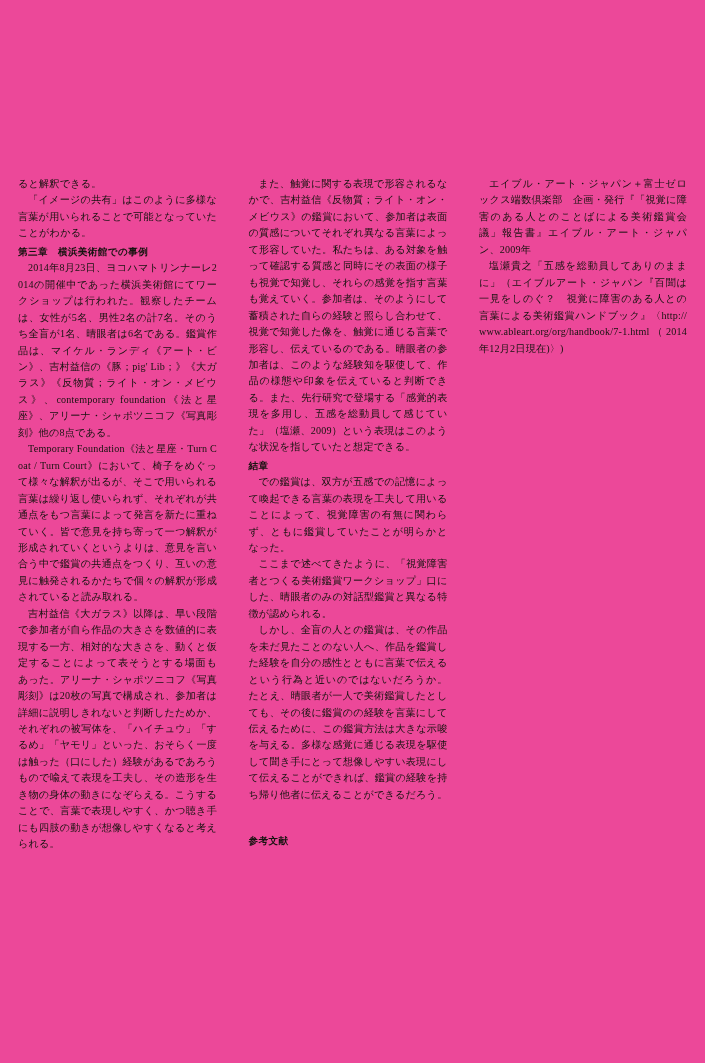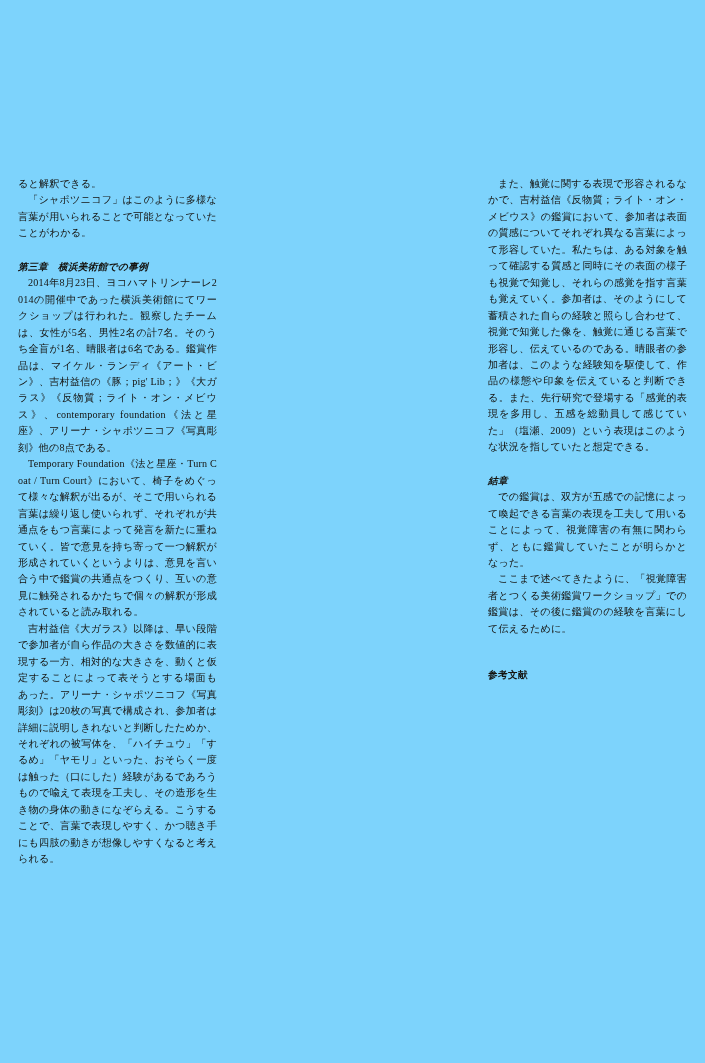--- a/index.html
+++ b/index.html
@@ -14,21 +14,21 @@
     color: #15130f;
     overflow: hidden;
     position: relative;
   }
 
   .page {
     position: absolute;
     left: 0; top: 0;
     width: 705px;
     height: 1063px;
-    background: #7dd3fc;
+    background: #ec4899;
   }
 
   .columns {
     position: absolute;
     left: 18px;
     top: 176px;
     width: 669px;
     height: 830px;
     display: flex;
     flex-direction: row;
@@ -57,41 +57,46 @@
   .heading {
     margin: 0;
     font-weight: bold;
     text-indent: 0;
     letter-spacing: 0.04em;
     font-family: "DejaVu Sans", "Liberation Sans", sans-serif;
     font-size: 9.6px;
     line-height: 16.45px;
   }
 
-  .gap-before { margin-top: 17px; font-style: italic; }
+  .gap-before { margin-top: 2px; }
   .gap-before-xl { margin-top: 30px; }
 </style>
 </head>
 <body>
 
 <div class="page">
   <div class="columns">
 
     <div class="col col-1">
       <p class="para noindent">ると解釈できる。</p>
-      <p class="para">「シャポツニコフ」はこのように多様な言葉が用いられることで可能となっていたことがわかる。</p>
+      <p class="para">「イメージの共有」はこのように多様な言葉が用いられることで可能となっていたことがわかる。</p>
       <p class="heading gap-before">第三章　横浜美術館での事例</p>
       <p class="para">2014年8月23日、ヨコハマトリンナーレ2014の開催中であった横浜美術館にてワークショップは行われた。観察したチームは、女性が5名、男性2名の計7名。そのうち全盲が1名、晴眼者は6名である。鑑賞作品は、マイケル・ランディ《アート・ビン》、吉村益信の《豚；pig' Lib；》《大ガラス》《反物質；ライト・オン・メビウス》、contemporary foundation《法と星座》、アリーナ・シャポツニコフ《写真彫刻》他の8点である。</p>
       <p class="para">Temporary Foundation《法と星座・Turn Coat / Turn Court》において、椅子をめぐって様々な解釈が出るが、そこで用いられる言葉は繰り返し使いられず、それぞれが共通点をもつ言葉によって発言を新たに重ねていく。皆で意見を持ち寄って一つ解釈が形成されていくというよりは、意見を言い合う中で鑑賞の共通点をつくり、互いの意見に触発されるかたちで個々の解釈が形成されていると読み取れる。</p>
       <p class="para">吉村益信《大ガラス》以降は、早い段階で参加者が自ら作品の大きさを数値的に表現する一方、相対的な大きさを、動くと仮定することによって表そうとする場面もあった。アリーナ・シャポツニコフ《写真彫刻》は20枚の写真で構成され、参加者は詳細に説明しきれないと判断したためか、それぞれの被写体を、「ハイチュウ」「するめ」「ヤモリ」といった、おそらく一度は触った（口にした）経験があるであろうもので喩えて表現を工夫し、その造形を生き物の身体の動きになぞらえる。こうすることで、言葉で表現しやすく、かつ聴き手にも四肢の動きが想像しやすくなると考えられる。</p>
     </div>
 
     <div class="col col-2">
       <p class="para">また、触覚に関する表現で形容されるなかで、吉村益信《反物質；ライト・オン・メビウス》の鑑賞において、参加者は表面の質感についてそれぞれ異なる言葉によって形容していた。私たちは、ある対象を触って確認する質感と同時にその表面の様子も視覚で知覚し、それらの感覚を指す言葉も覚えていく。参加者は、そのようにして蓄積された自らの経験と照らし合わせて、視覚で知覚した像を、触覚に通じる言葉で形容し、伝えているのである。晴眼者の参加者は、このような経験知を駆使して、作品の様態や印象を伝えていると判断できる。また、先行研究で登場する「感覚的表現を多用し、五感を総動員して感じていた」（塩瀬、2009）という表現はこのような状況を指していたと想定できる。</p>
       <p class="heading gap-before">結章</p>
       <p class="para">での鑑賞は、双方が五感での記憶によって喚起できる言葉の表現を工夫して用いることによって、視覚障害の有無に関わらず、ともに鑑賞していたことが明らかとなった。</p>
-      <p class="para">ここまで述べてきたように、「視覚障害者とつくる美術鑑賞ワークショップ」での鑑賞は、その後に鑑賞のの経験を言葉にして伝えるために。</p>
+      <p class="para">ここまで述べてきたように、「視覚障害者とつくる美術鑑賞ワークショップ」口にした、晴眼者のみの対話型鑑賞と異なる特徴が認められる。</p>
+      <p class="para">しかし、全盲の人との鑑賞は、その作品を未だ見たことのない人へ、作品を鑑賞した経験を自分の感性とともに言葉で伝えるという行為と近いのではないだろうか。たとえ、晴眼者が一人で美術鑑賞したとしても、その後に鑑賞のの経験を言葉にして伝えるために、この鑑賞方法は大きな示唆を与える。多様な感覚に通じる表現を駆使して聞き手にとって想像しやすい表現にして伝えることができれば、鑑賞の経験を持ち帰り他者に伝えることができるだろう。</p>
       <p class="heading gap-before-xl">参考文献</p>
     </div>
 
+    <div class="col col-3">
+      <p class="para">エイブル・アート・ジャパン＋富士ゼロックス端数倶楽部　企画・発行『「視覚に障害のある人とのことばによる美術鑑賞会議」報告書』エイブル・アート・ジャパン、2009年</p>
+      <p class="para">塩瀬貴之「五感を総動員してありのままに」（エイブルアート・ジャパン『百聞は一見をしのぐ？　視覚に障害のある人との言葉による美術鑑賞ハンドブック』〈http://www.ableart.org/org/handbook/7-1.html（2014年12月2日現在)〉)</p>
+    </div>
 
   </div>
 </div>
 
 </body></html>

